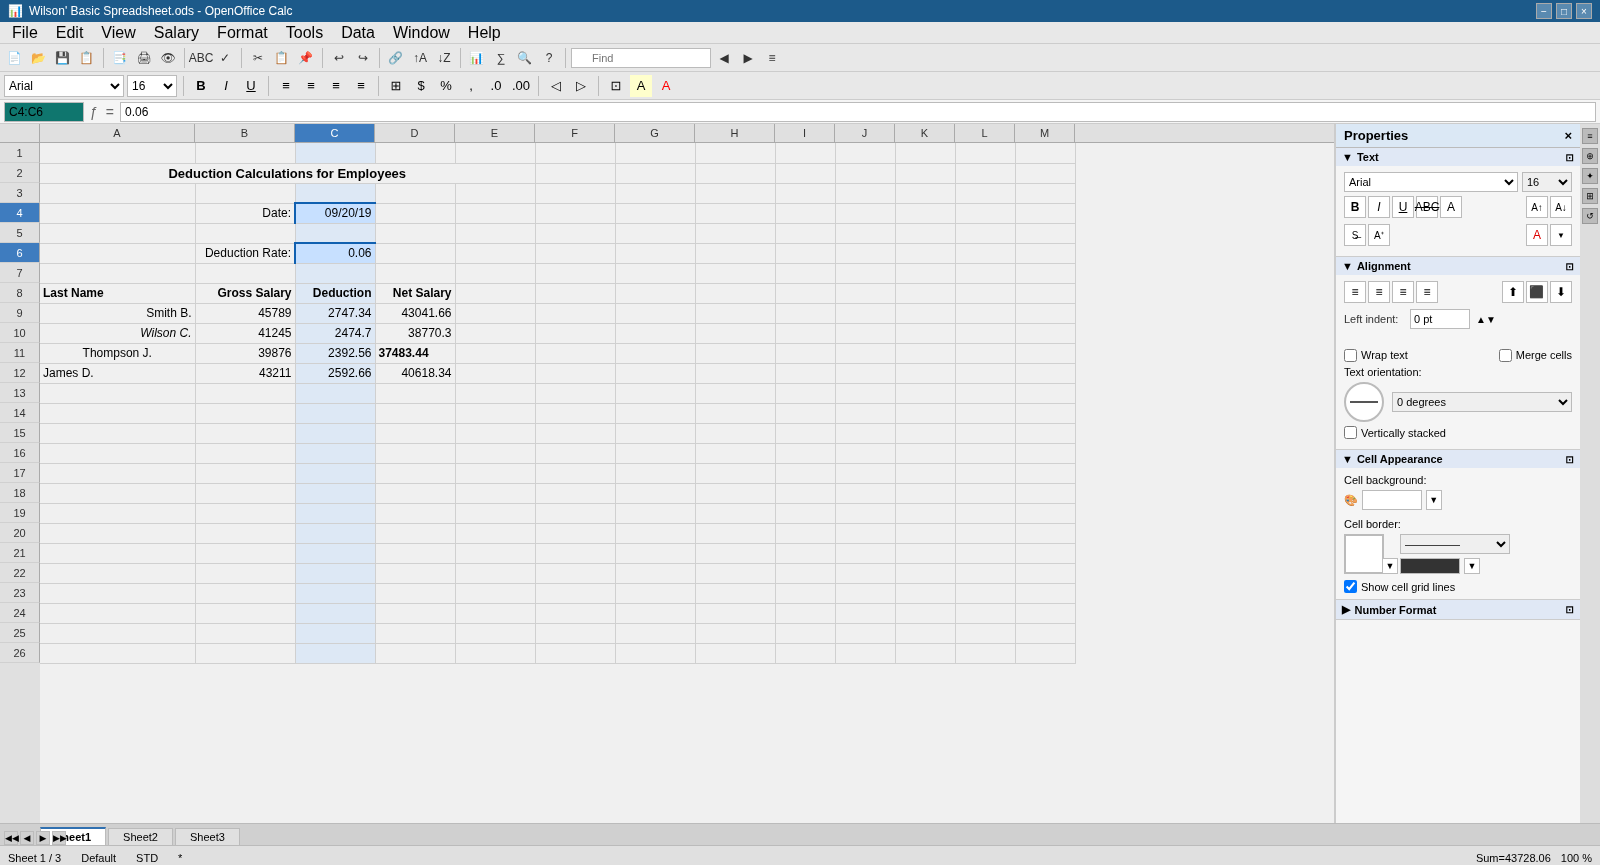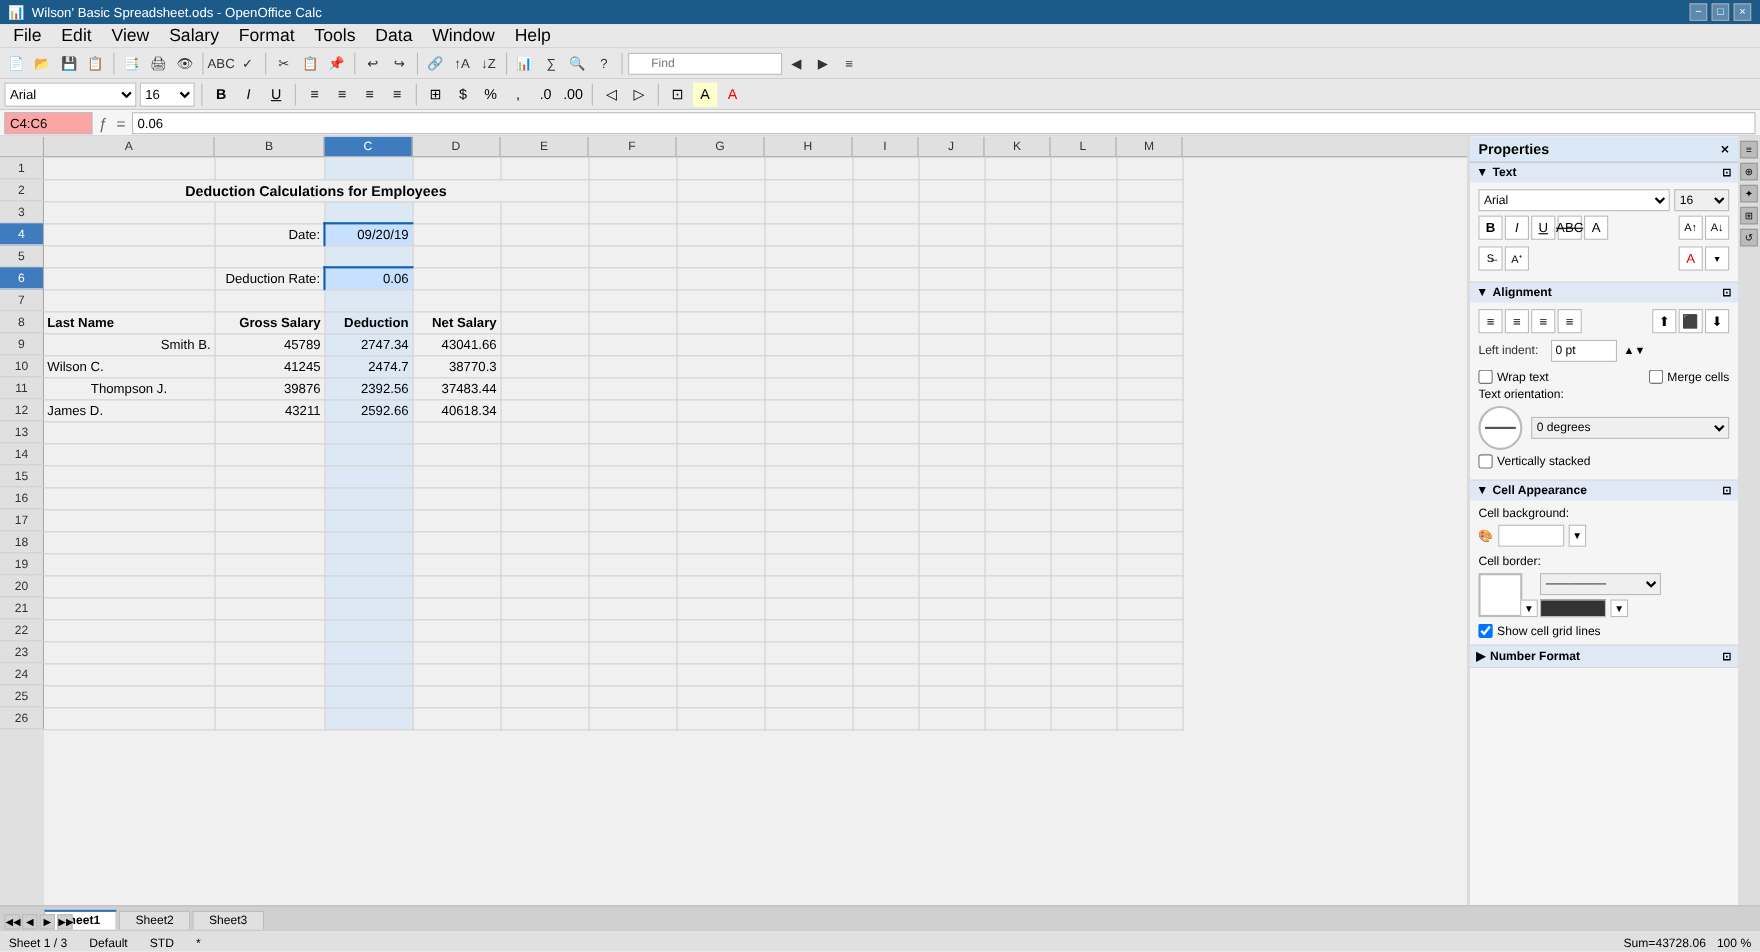--- a/index.html
+++ b/index.html
@@ -110,21 +110,21 @@
       align-items: center;
       border-bottom: 1px solid #ccc;
       padding: 0 4px;
       gap: 4px;
     }
     #cell-ref {
       width: 80px; height: 20px;
       border: 1px solid #bbb;
       padding: 0 4px;
       font-size: 12px;
-      background: #fca5a5;
+      background: #0f766e;
     }
     .formula-sep { color: #666; font-size: 14px; padding: 0 2px; }
     #formula-input {
       flex: 1;
       height: 20px;
       border: 1px solid #bbb;
       padding: 0 4px;
       font-size: 12px;
       background: white;
     }
@@ -287,21 +287,21 @@
       border: 1px solid #bbb;
       background: white;
       cursor: pointer;
       display: flex; align-items: center; justify-content: center;
       font-size: 12px;
     }
     .indent-row {
       display: flex;
       align-items: center;
       gap: 6px;
-      margin-bottom: 7px;
+      margin-bottom: 20px;
     }
     .orientation-circle {
       width: 40px; height: 40px;
       border: 2px solid #bbb;
       border-radius: 50%;
       display: flex; align-items: center; justify-content: center;
       background: white;
       position: relative;
     }
     .orientation-line {
@@ -702,40 +702,40 @@
             <td></td>
             <td></td>
             <td></td>
             <td></td>
             <td></td>
             <td></td>
             <td></td>
           </tr>
 
           <tr>
-            <td style="text-align:left;">Wilson C.</td>
+            <td style="text-align:right;font-style:italic;">Wilson C.</td>
             <td style="text-align:right;">41245</td>
             <td class="selected-col" style="text-align:right;">2474.7</td>
             <td style="text-align:right;">38770.3</td>
             <td></td>
             <td></td>
             <td></td>
             <td></td>
             <td></td>
             <td></td>
             <td></td>
             <td></td>
             <td></td>
           </tr>
 
           <tr>
             <td style="text-align:center;">Thompson J.</td>
             <td style="text-align:right;">39876</td>
             <td class="selected-col" style="text-align:right;">2392.56</td>
-            <td style="text-align:right;">37483.44</td>
+            <td style="text-align:left;font-weight:bold;">37483.44</td>
             <td></td>
             <td></td>
             <td></td>
             <td></td>
             <td></td>
             <td></td>
             <td></td>
             <td></td>
             <td></td>
           </tr>
@@ -1030,21 +1030,21 @@
           <span style="flex:1"></span>
           <button class="al-btn">⬆</button>
           <button class="al-btn">⬛</button>
           <button class="al-btn">⬇</button>
         </div>
         <div class="indent-row">
           <span class="prop-label">Left indent:</span>
           <input class="prop-input-sm" type="text" value="0 pt" style="">
           <span style="font-size:10px; cursor:pointer;">▲▼</span>
         </div>
-        <div style="display:flex; align-items:center; gap:4px; margin-bottom:4px;">
+        <div style="display:flex; align-items:flex-start; gap:4px; margin-bottom:4px;">
           <input type="checkbox" style="">
           <span>Wrap text</span>
           <span style="flex:1"></span>
           <input type="checkbox" style="">
           <span>Merge cells</span>
         </div>
         <div style="margin-bottom:4px;">
           <span>Text orientation:</span>
         </div>
         <div style="display:flex; align-items:center; gap:8px; margin-bottom:4px;">

